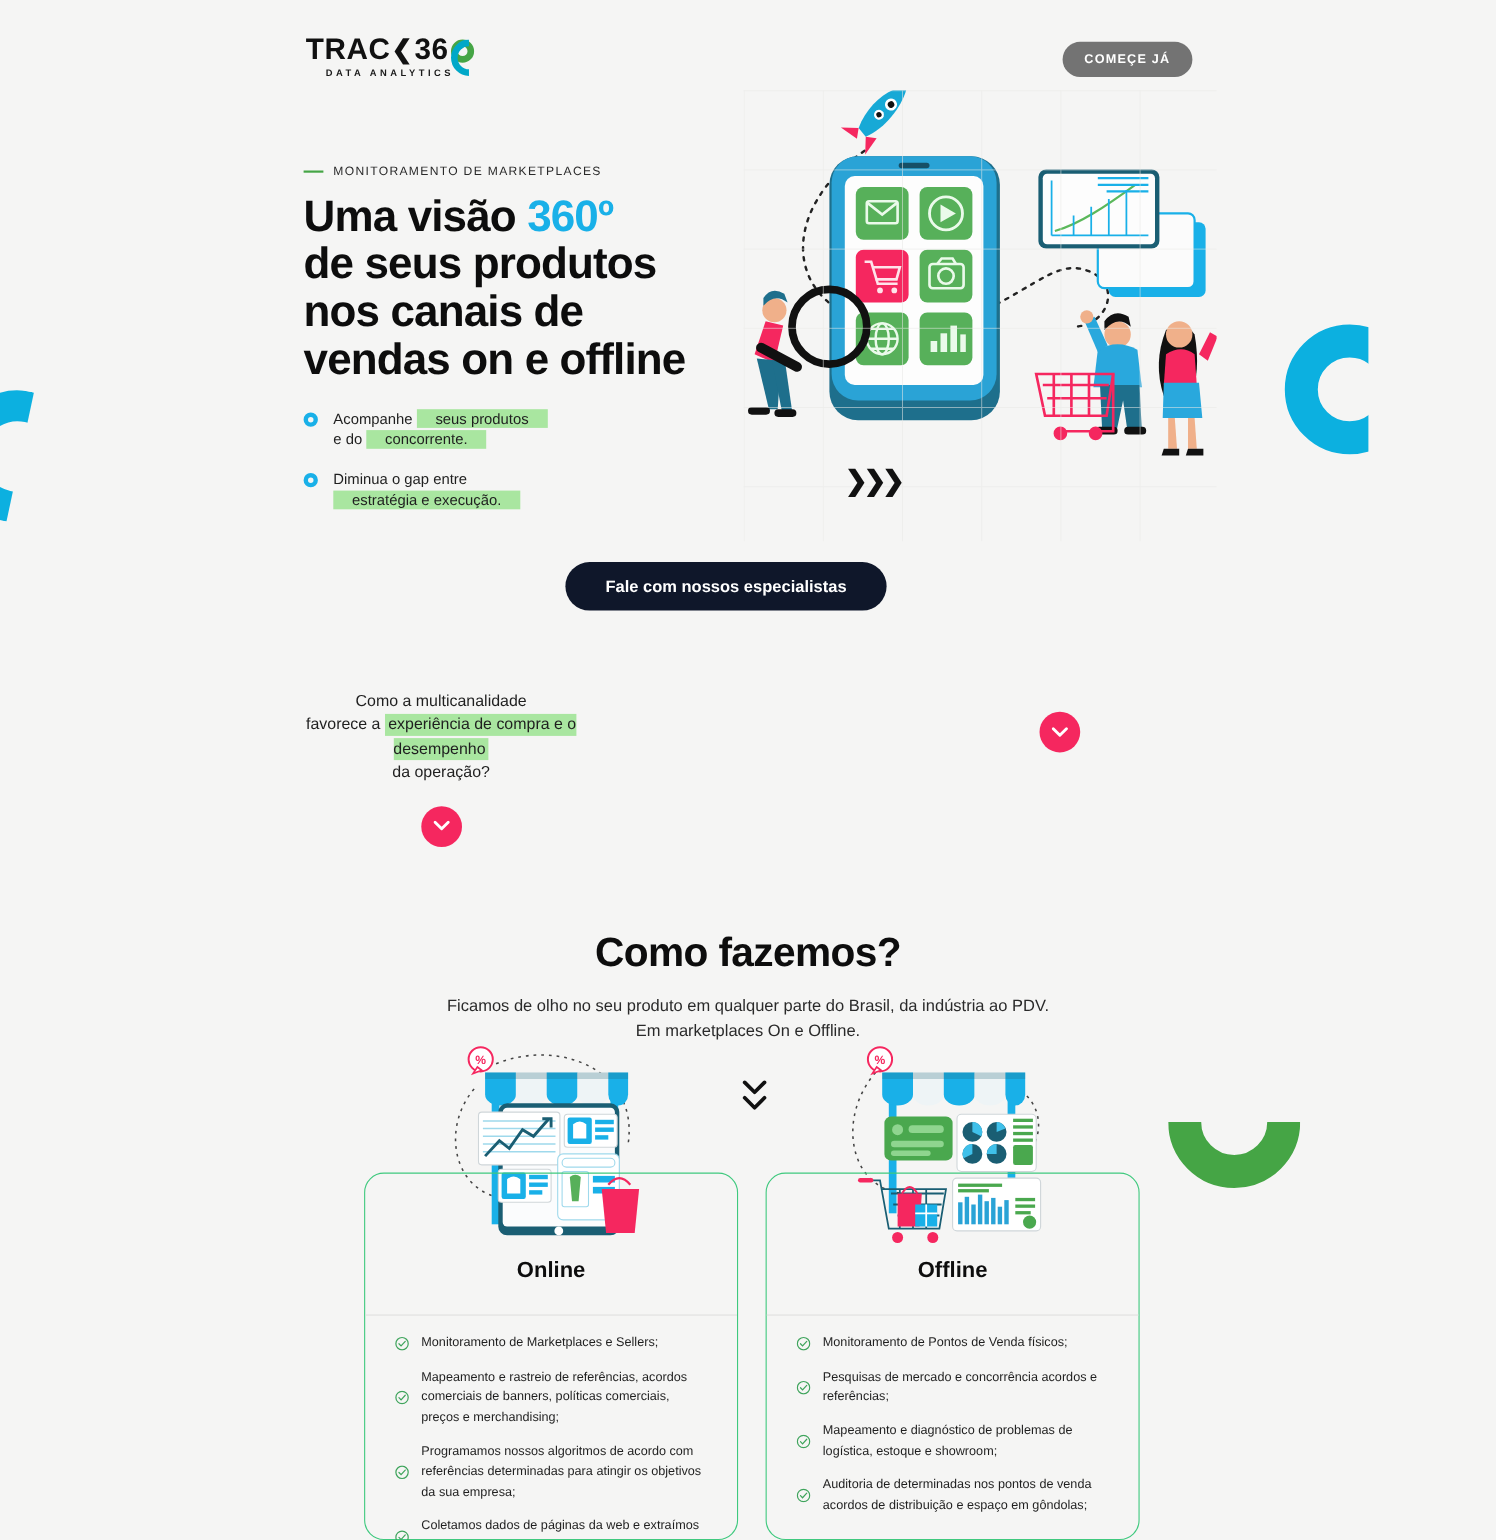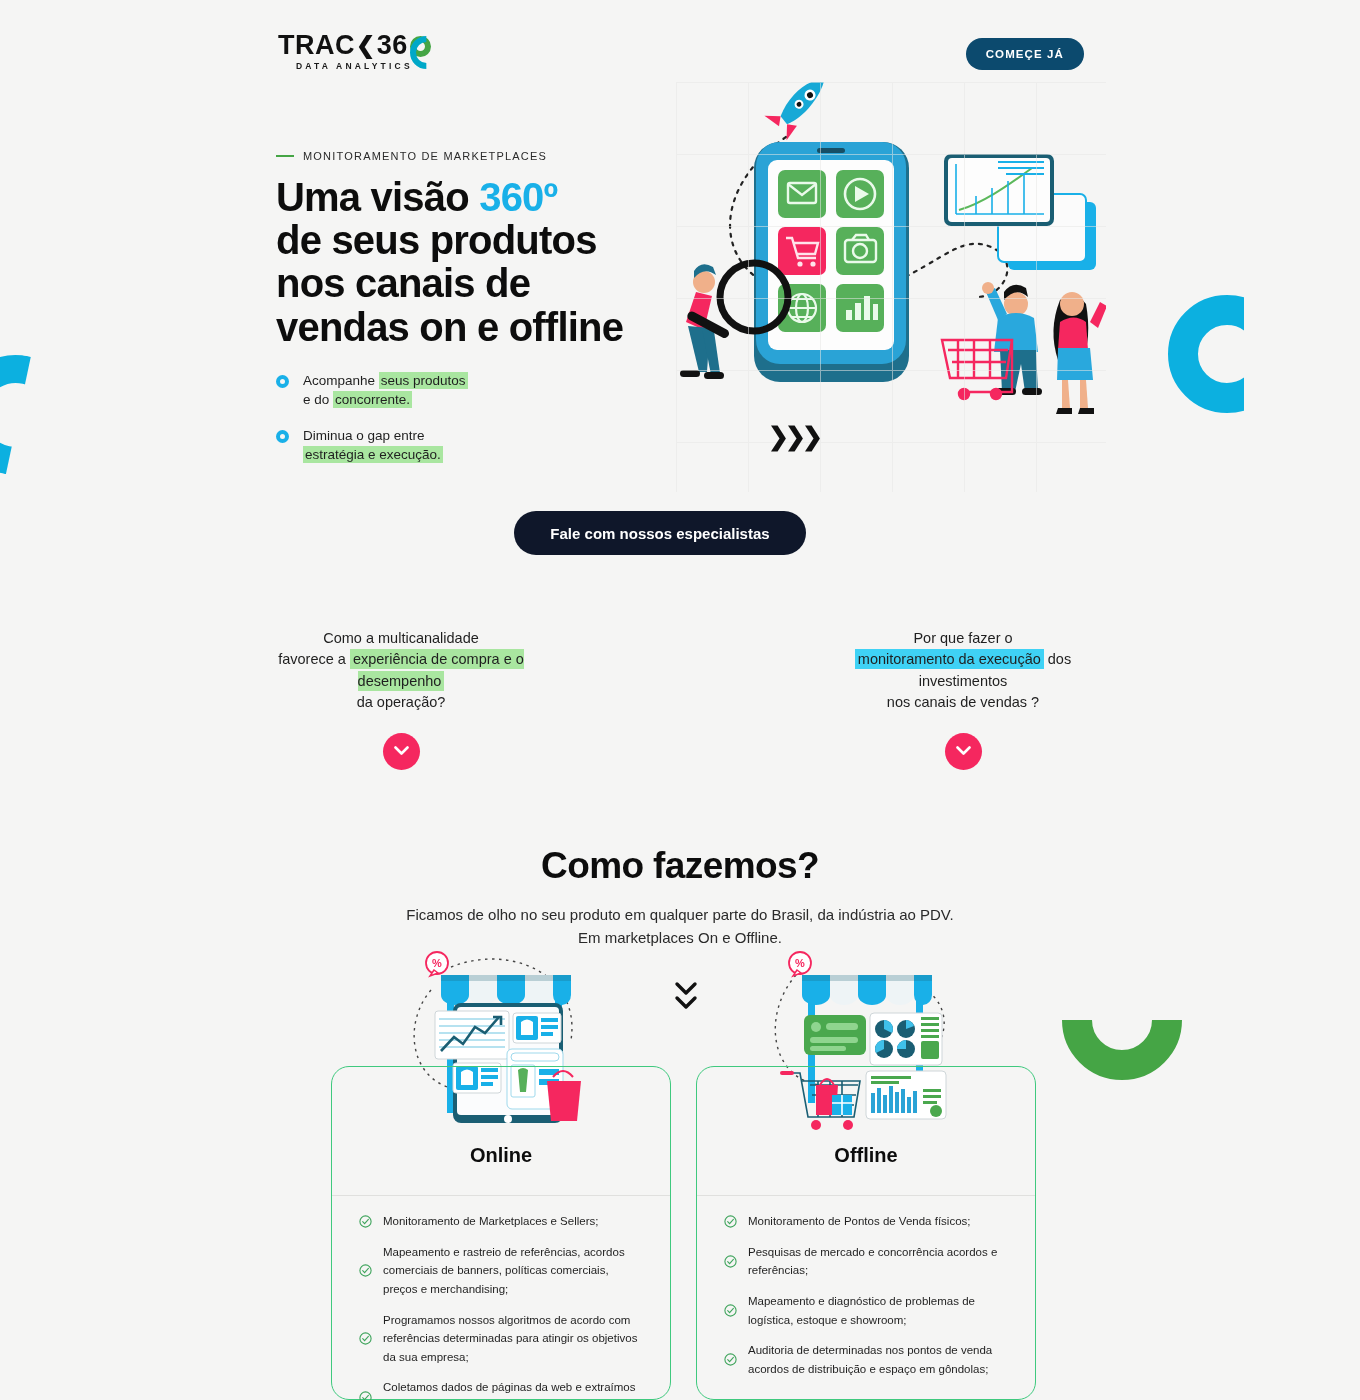--- a/index.html
+++ b/index.html
@@ -53,21 +53,21 @@
     content: ""; position: absolute; left: -6px; top: -6px;
     width: 21px; height: 21px; border-radius: 50%;
     border: 6px solid #00a8c8; clip-path: polygon(0 0, 50% 0, 50% 100%, 0 100%);
   }
   .logo-sub {
     font-size: 8.5px; letter-spacing: 3.2px; color: #1a1a1a;
     text-align: center; margin-top: 2px; font-weight: bold;
   }
   .btn-start {
     position: absolute; right: 276px; top: 38px;
-    background: #0c4a6e; color: #fff; border: none; border-radius: 30px;
+    background: #737373; color: #fff; border: none; border-radius: 30px;
     padding: 10px 20px; font-size: 11.5px; font-weight: bold;
     letter-spacing: 1.1px; cursor: pointer;
     font-family: "Liberation Sans", sans-serif;
   }
   .hero-left { position: absolute; left: 276px; top: 150px; width: 380px; }
   .eyebrow { display: flex; align-items: center; gap: 9px; margin-bottom: 14px; }
   .eyebrow-line { width: 18px; height: 2px; background: #45a545; }
   .eyebrow-text {
     font-size: 11px; letter-spacing: 1.2px; color: #2a2a2a; font-weight: 500;
   }
@@ -76,21 +76,21 @@
     color: #0d0d0d; letter-spacing: -0.8px; margin-bottom: 22px;
   }
   .hero-title .accent { color: #19b0e8; }
   .bullets { display: flex; flex-direction: column; gap: 16px; }
   .bullet { display: flex; align-items: flex-start; gap: 14px; }
   .bullet-dot {
     width: 13px; height: 13px; border-radius: 50%;
     border: 4px solid #19b0e8; flex: 0 0 auto; margin-top: 4px;
   }
   .bullet-text { font-size: 13.5px; line-height: 1.45; color: #1f1f1f; }
-  .hl-green { background: #a9e6a0; padding: 1px 2px; }
+  .hl-green { background: #a9e6a0; padding: 1px 17px; }
   .hl-cyan  { background: #3fd2f5; padding: 1px 2px; }
 
   
   .hero-art { position: absolute; left: 676px; top: 82px; width: 430px; height: 410px; }
   .grid-bg {
     position: absolute; inset: 0; opacity: .55;
     background-image:
       linear-gradient(to right, #e8e8e6 1px, transparent 1px),
       linear-gradient(to bottom, #e8e8e6 1px, transparent 1px);
     background-size: 72px 72px;
@@ -346,25 +346,20 @@
         <span>da operação?</span>
       </div>
       <div class="qchev">
         <svg width="15" height="10" viewBox="0 0 15 10">
           <path d="M1.5 1.5 L7.5 7.5 L13.5 1.5" fill="none" stroke="#fff" stroke-width="2.6" stroke-linecap="round" stroke-linejoin="round"></path>
         </svg>
       </div>
     </div>
 
     <div class="qcard">
-      <div class="qtext">
-        <span>Por que fazer o</span><br>
-        <span class="hl-cyan">monitoramento da execução</span><span> dos investimentos</span><br>
-        <span>nos canais de vendas ?</span>
-      </div>
       <div class="qchev">
         <svg width="15" height="10" viewBox="0 0 15 10">
           <path d="M1.5 1.5 L7.5 7.5 L13.5 1.5" fill="none" stroke="#fff" stroke-width="2.6" stroke-linecap="round" stroke-linejoin="round"></path>
         </svg>
       </div>
     </div>
   </div>
 
   <div class="section2">
     <h2 class="s2-title">Como fazemos?</h2>

